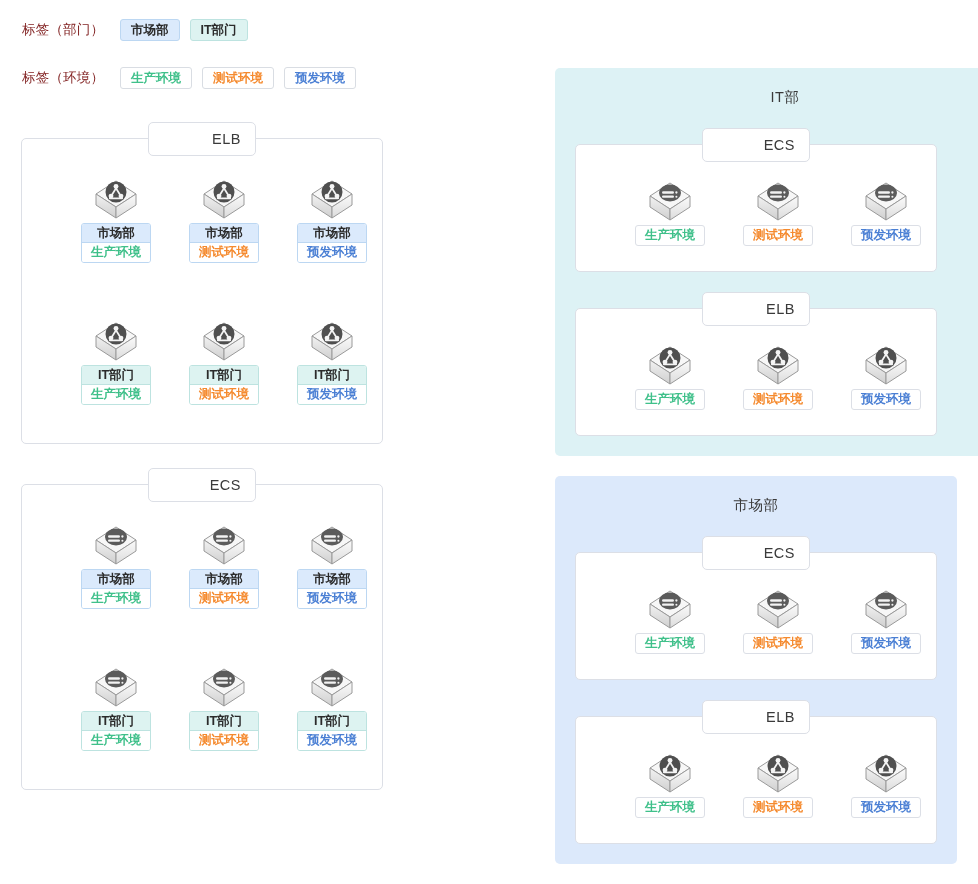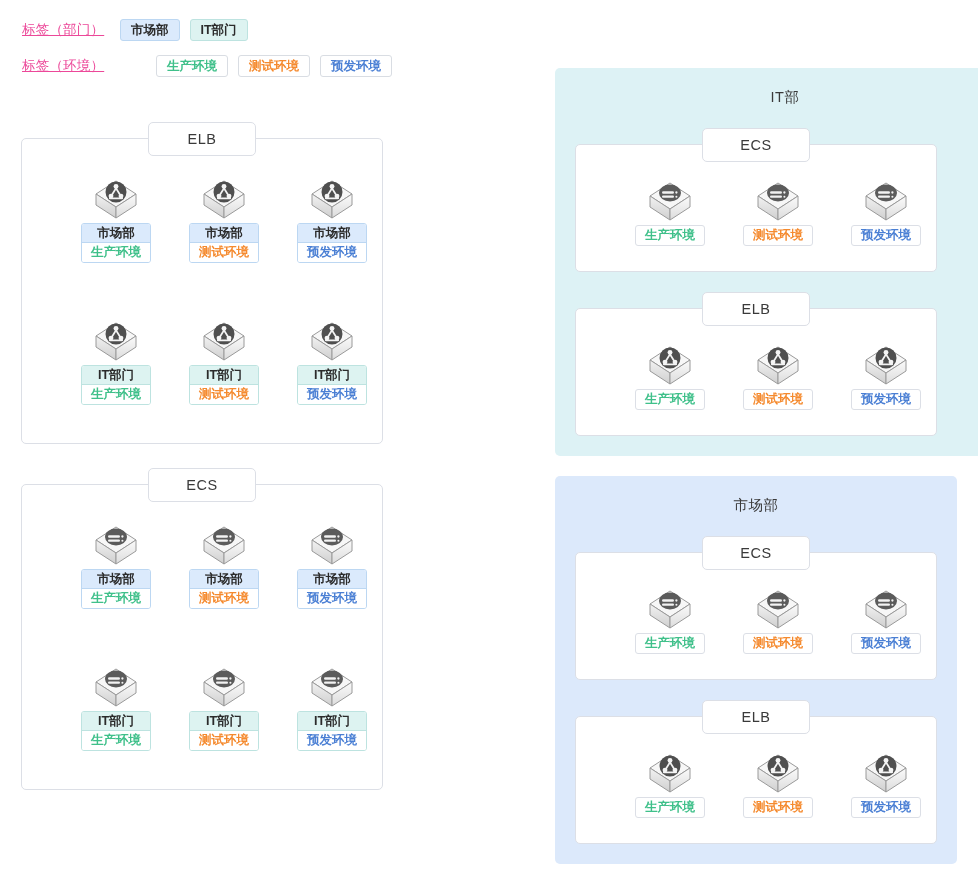--- a/index.html
+++ b/index.html
@@ -8,24 +8,24 @@
     width: 978px; height: 884px;
     background: #ffffff;
     font-family: "Liberation Sans", "DejaVu Sans", sans-serif;
     -webkit-font-smoothing: antialiased;
   }
   #stage { position: relative; width: 978px; height: 884px; overflow: hidden; }
 
   
   .legend-row { position: absolute; display: flex; align-items: center; }
   #legend-dept { left: 22px; top: 19px; }
-  #legend-env  { left: 22px; top: 55px; gap: 36px; }
+  #legend-env  { left: 22px; top: 67px; }
   .legend-label {
-    font-size: 13.5px; color: #ec4899; letter-spacing: .2px;
-    width: 98px; flex: 0 0 98px; text-decoration: underline;
+    font-size: 13.5px; color: #7f1d1d; letter-spacing: .2px;
+    width: 98px; flex: 0 0 98px;
   }
   .legend-chips { display: flex; gap: 10px; }
   .chip {
     height: 22px; line-height: 20px; padding: 0 10px;
     border-radius: 3px; font-size: 12.5px; font-weight: bold;
     border: 1px solid #d9dde3; background: #ffffff; color: #333;
     white-space: nowrap;
   }
   .chip.dept-mkt { background: #dbeafc; border-color: #bcd7f2; color: #2b2b2b; }
   .chip.dept-it  { background: #ddf3f1; border-color: #bde3e0; color: #2b2b2b; }
@@ -37,26 +37,26 @@
   .group {
     position: absolute;
     border: 1px solid #dcdfe6;
     border-radius: 5px;
     background: #ffffff;
   }
   .group-title {
     position: absolute;
     top: -17px; left: 50%; transform: translateX(-50%);
     min-width: 108px; height: 34px; line-height: 32px;
-    text-align: center;
+    text-align: right;
     background: #ffffff;
     border: 1px solid #dcdfe6;
     border-radius: 5px;
     font-size: 14.5px; color: #3a3a3a; letter-spacing: .5px;
-    padding: 0 6px;
+    padding: 0 14px;
     z-index: 3;
   }
 
   
   .dept-panel { position: absolute; border-radius: 5px; }
   .dept-panel.it  { background: #ddf2f5; }
   .dept-panel.mkt { background: #dce9fb; }
   .dept-panel-title {
     position: absolute; top: 20px; left: 0; right: 0;
     text-align: center; font-size: 14.5px; color: #3a3a3a; letter-spacing: .5px;

